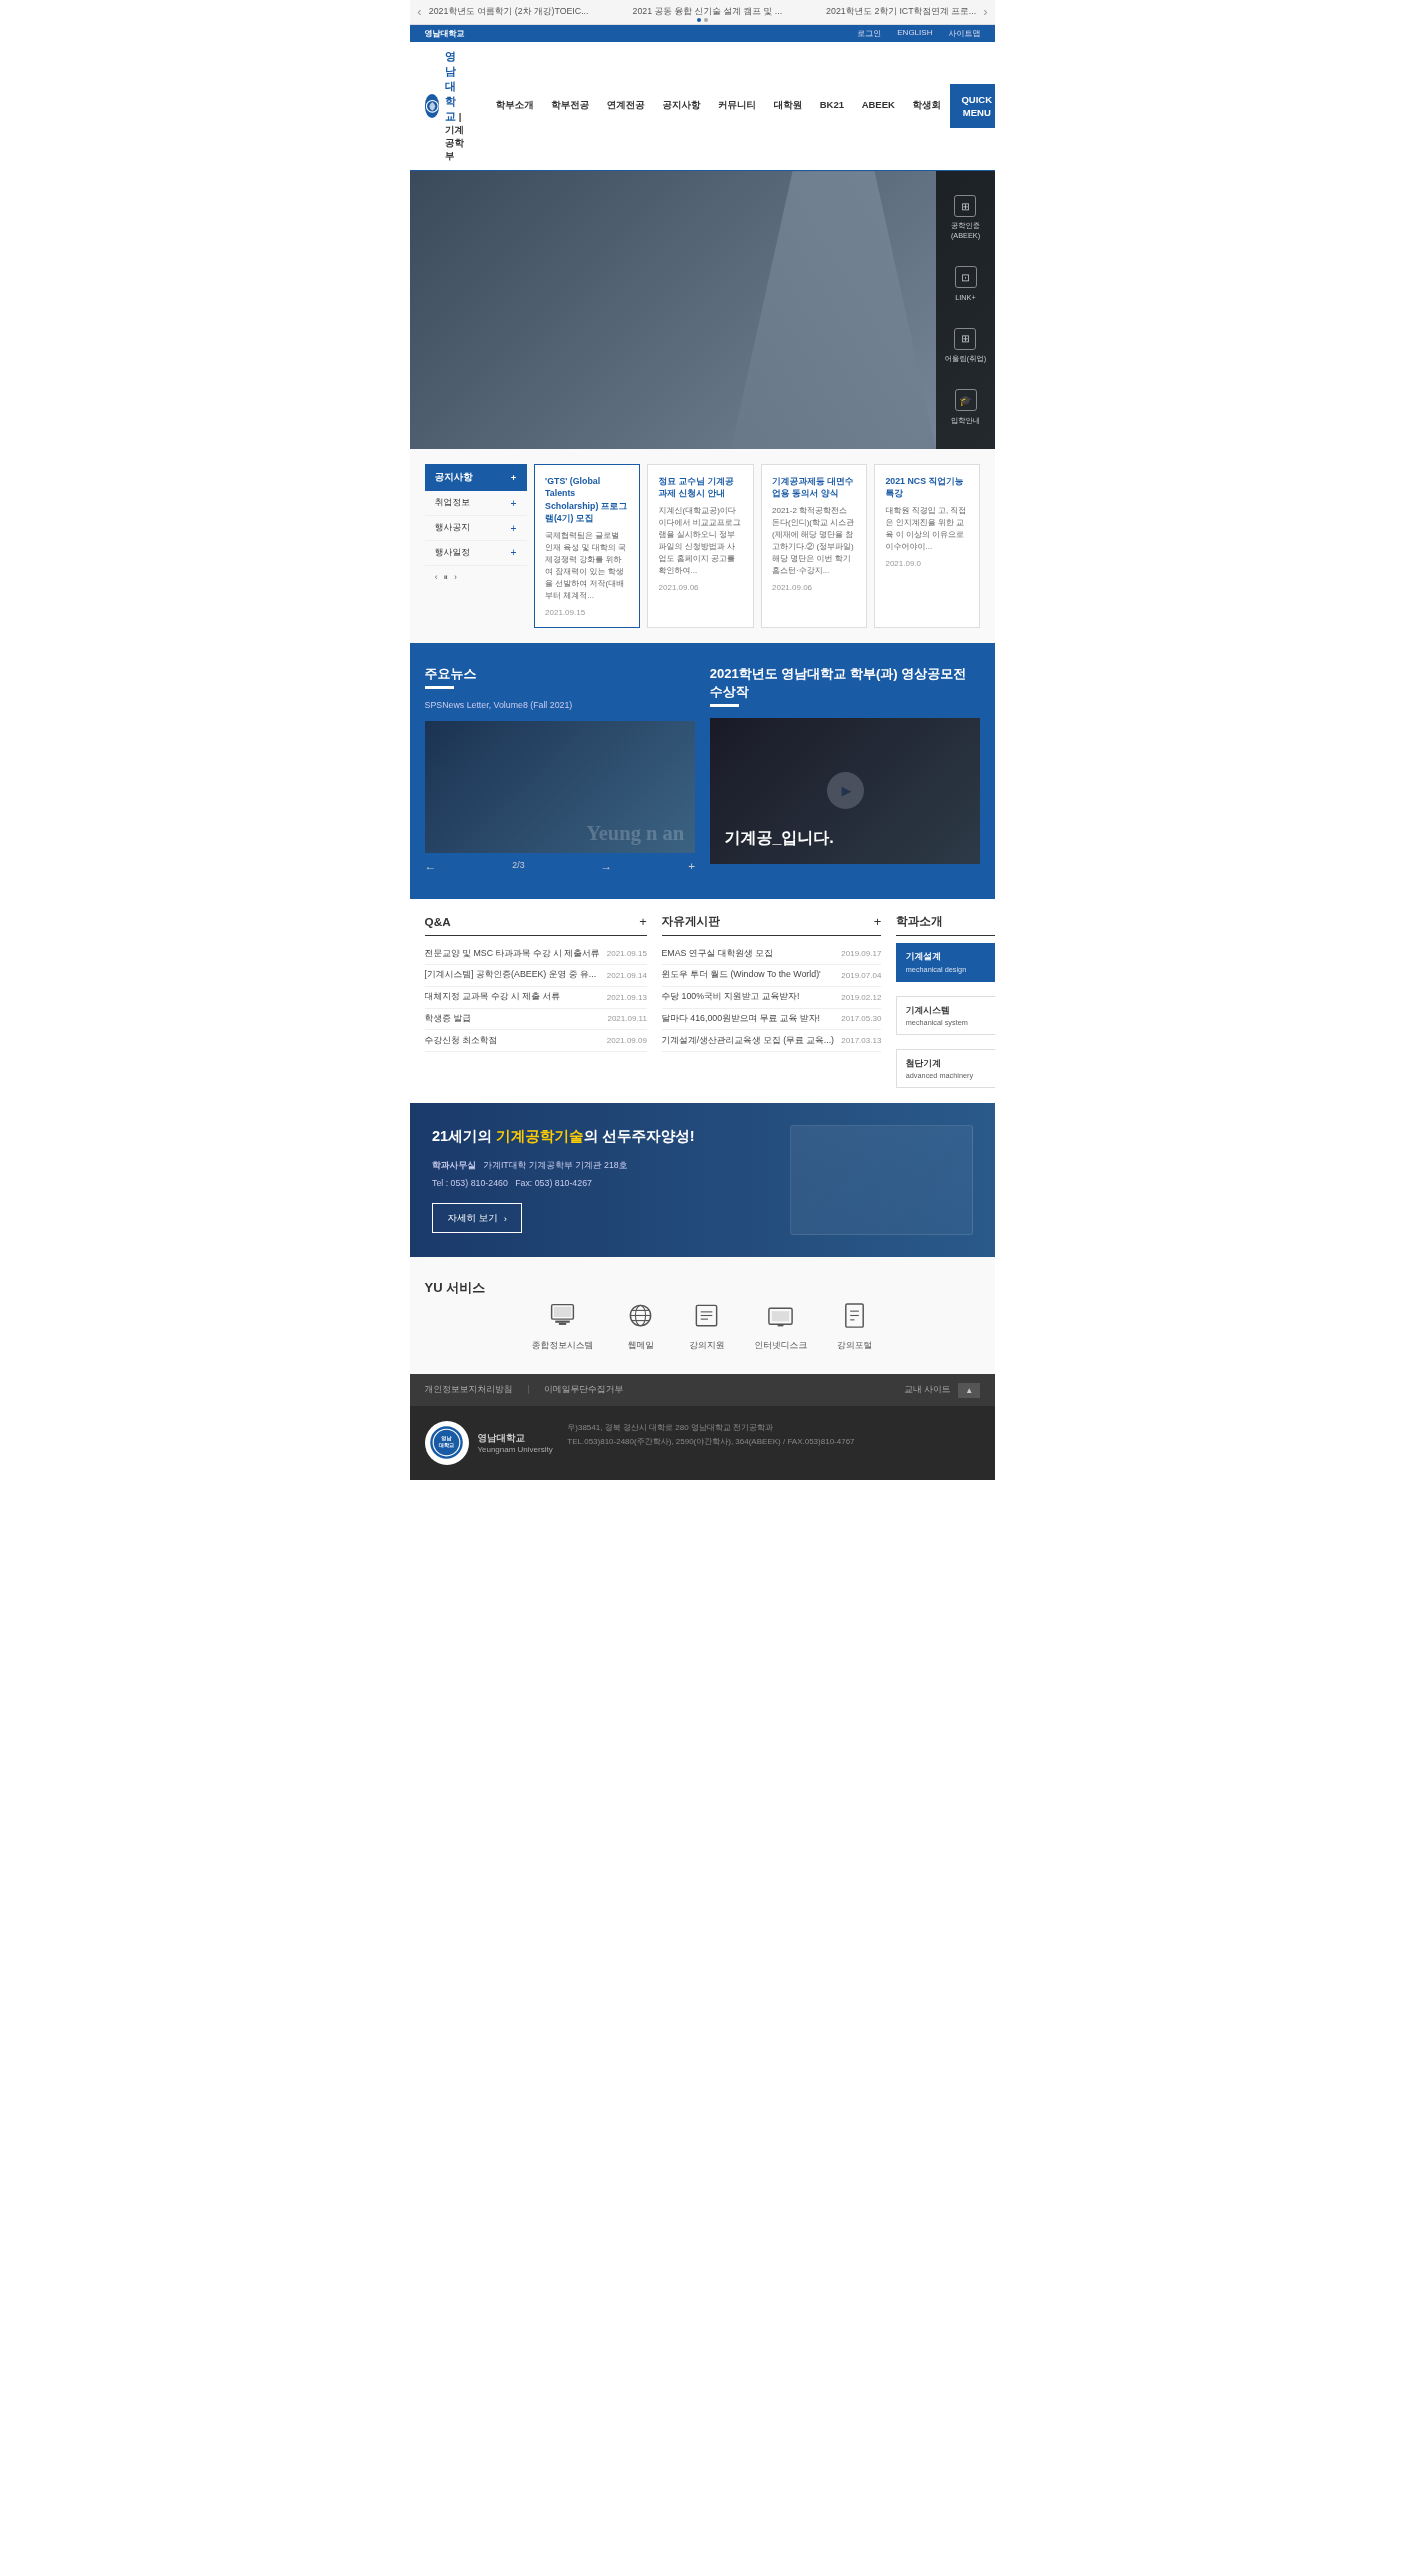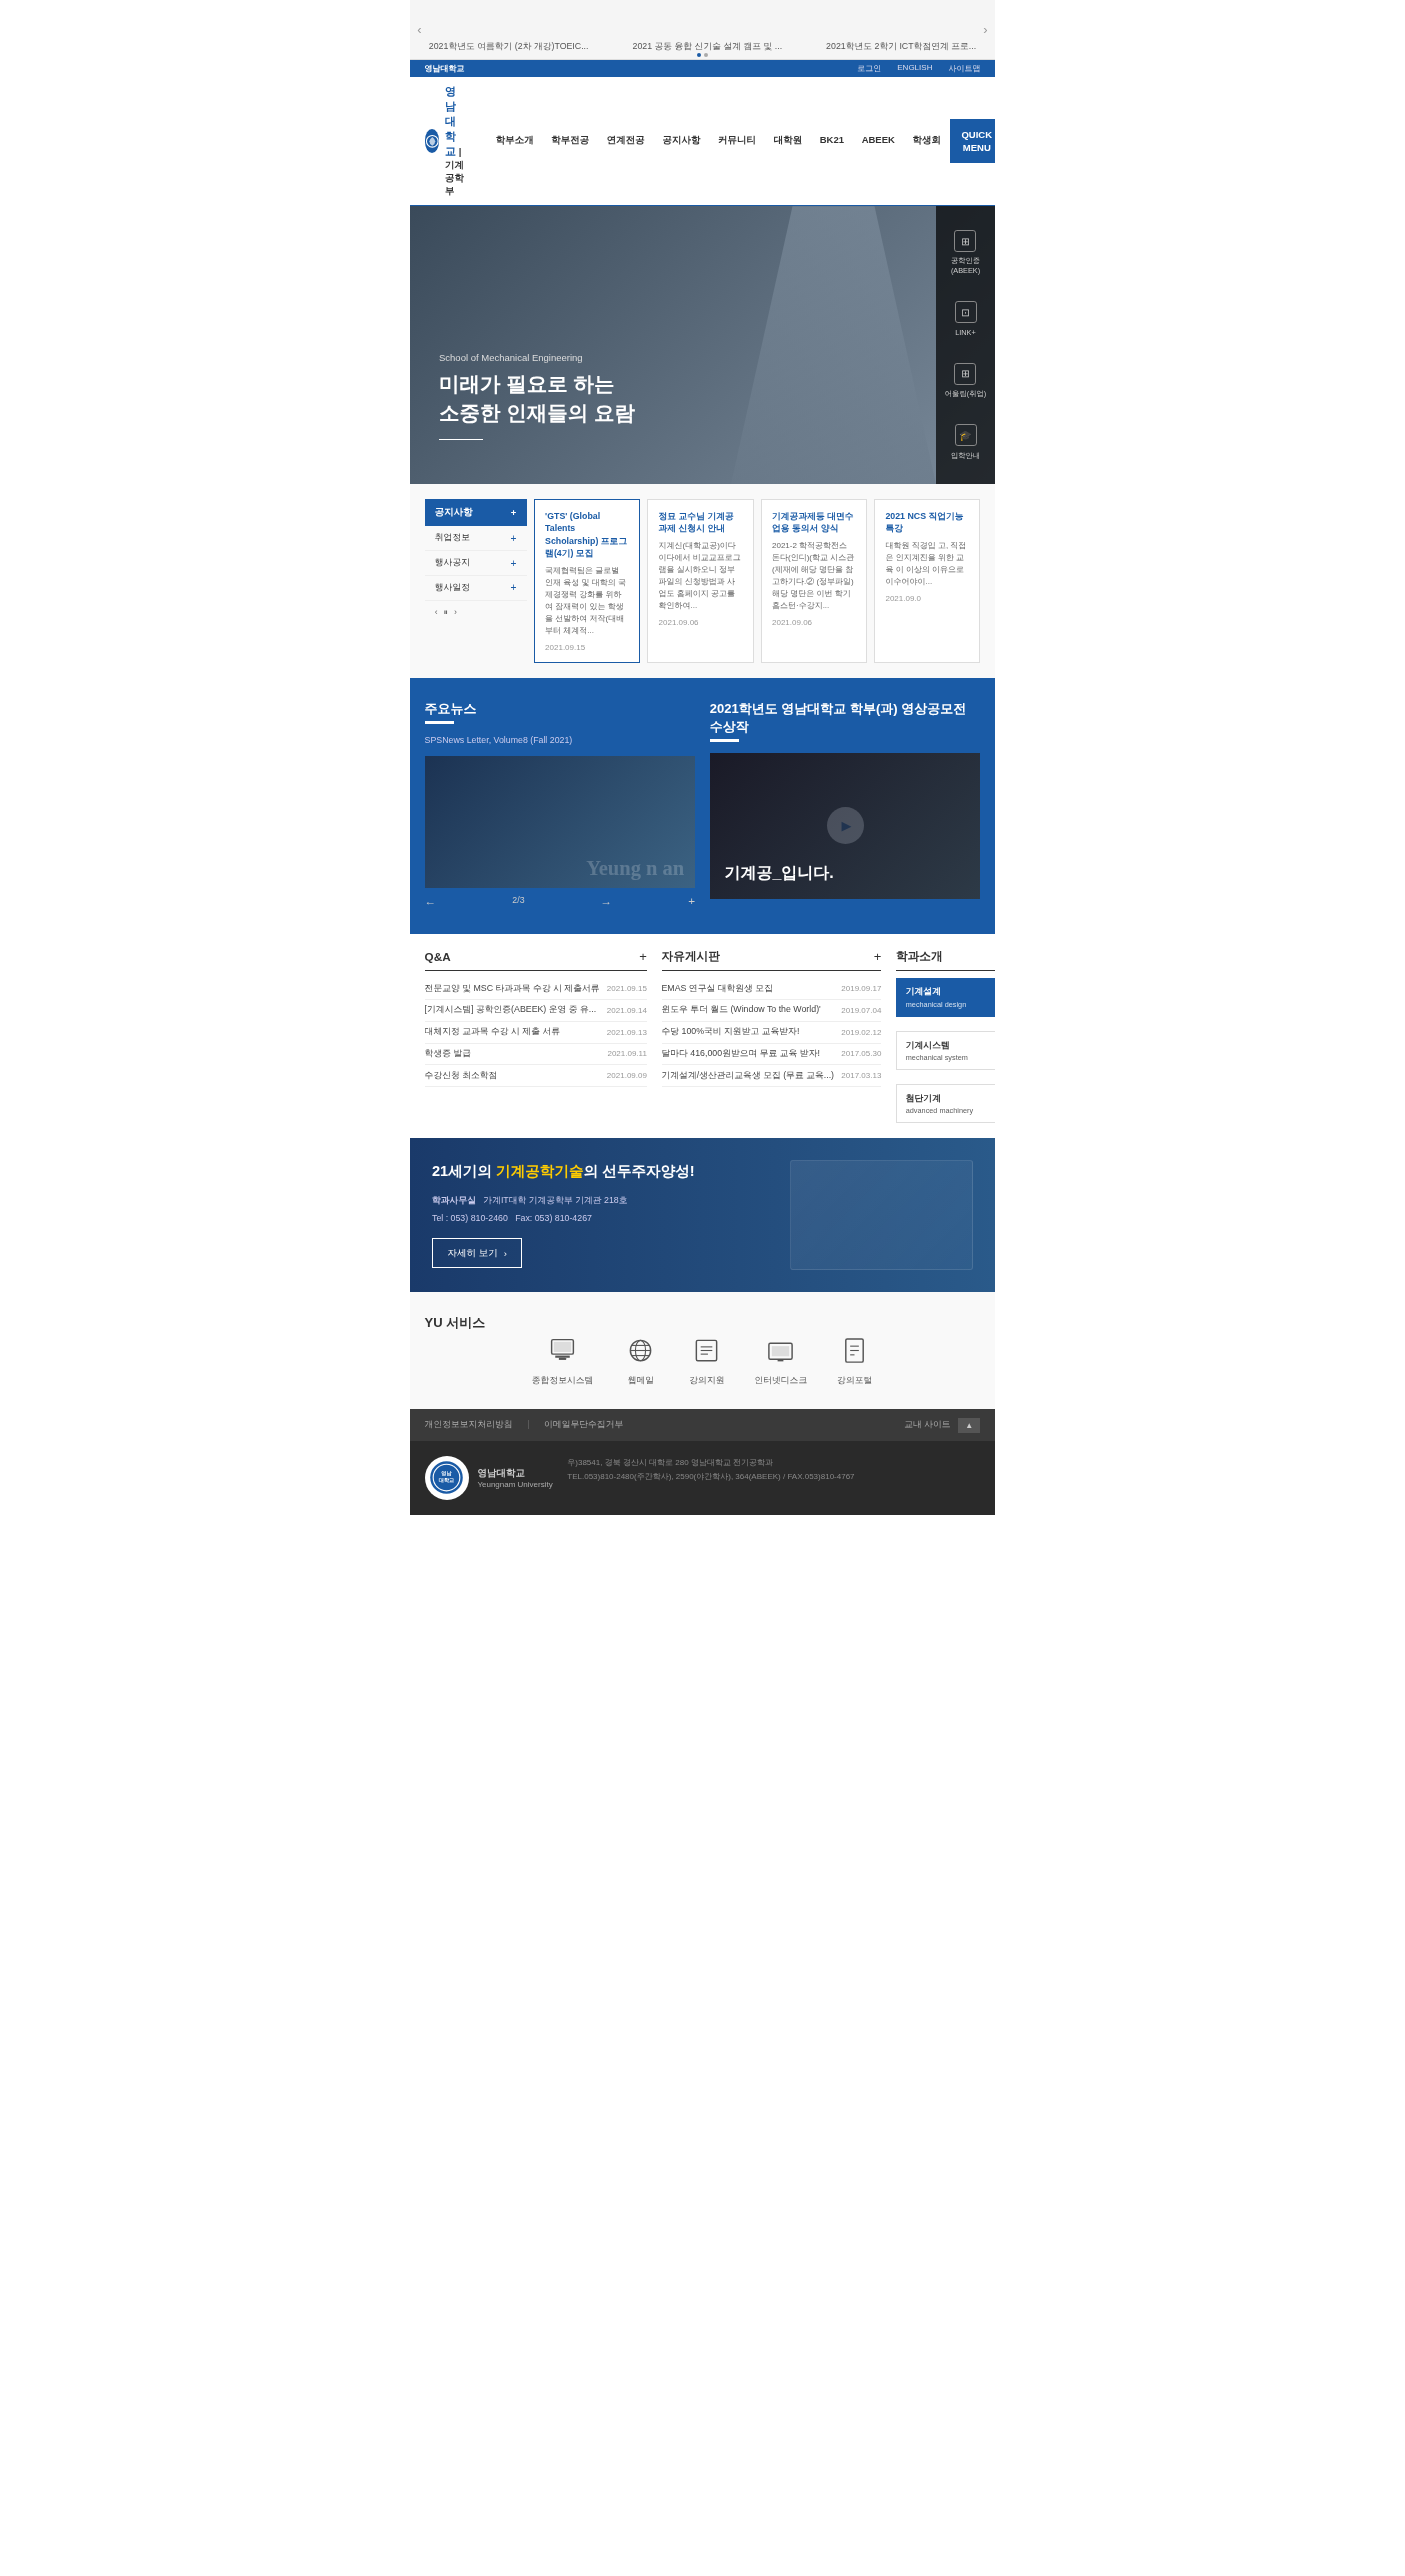--- a/index.html
+++ b/index.html
@@ -1,21 +1,21 @@
 <!DOCTYPE html>
 <html style="font-size:11.7px"><head>
   <meta charset="utf-8">
   <style>
     * { box-sizing: border-box; margin: 0; padding: 0; }
     body { font-family: 'Malgun Gothic', '맑은 고딕', sans-serif; font-size: 9.5px; color: #333; background: #fff; width: 585px; margin: 0 auto; }
 
     
     .top-banner { background: #f5f5f5; border-bottom: 0.7px solid #ddd; display: flex; align-items: center; justify-content: center; padding: 5.9px 0; position: relative; }
     .top-banner-items { display: flex; gap: 44px; }
-    .top-banner-item { font-size: 8.8px; color: #555; text-align: center; margin-top: 35px; }
+    .top-banner-item { font-size: 8.8px; color: #555; text-align: center; }
     .top-banner-nav { position: absolute; left: 7.3px; cursor: pointer; font-size: 13px; color: #999; }
     .top-banner-nav.right { left: auto; right: 7.3px; }
     .top-banner-dots { position: absolute; bottom: 1.5px; display: flex; gap: 2.9px; }
     .dot { width: 4.4px; height: 4.4px; border-radius: 50%; background: #aaa; }
     .dot.active { background: #1a5ba6; }
 
     
     .util-nav { background: #1a5ba6; display: flex; align-items: center; justify-content: space-between; padding: 2.9px 14.6px; }
     .util-nav-left { color: #fff; font-size: 8px; font-weight: bold; }
     .util-nav-right { display: flex; gap: 16px; }
@@ -175,27 +175,20 @@
     <span class="nav-item">학생회</span>
   </div>
   <div class="quick-menu-btn">QUICK
 MENU</div>
 </div>
 
 <div class="hero">
   <div class="hero-img-bg"></div>
 
   <div style="position:absolute;right:59px;top:0;bottom:0;width:205px;background:linear-gradient(to bottom,#8090a0,#6a7a8a);opacity:0.6;clip-path:polygon(30% 0%,70% 0%,100% 100%,0% 100%);"></div>
-  <div class="hero-content">
-    <div class="hero-subtitle">School of Mechanical Engineering</div>
-    <div class="hero-title">
-      미래가 필요로 하는<br>소중한 인재들의 요람
-    </div>
-    <div class="hero-line"></div>
-  </div>
   <div class="hero-right-menu">
     <div class="hero-menu-item">
       <div class="hero-menu-icon">⊞</div>
       <div class="hero-menu-label">공학인증<br>(ABEEK)</div>
     </div>
     <div class="hero-menu-item">
       <div class="hero-menu-icon">⊡</div>
       <div class="hero-menu-label">LINK+</div>
     </div>
     <div class="hero-menu-item">

